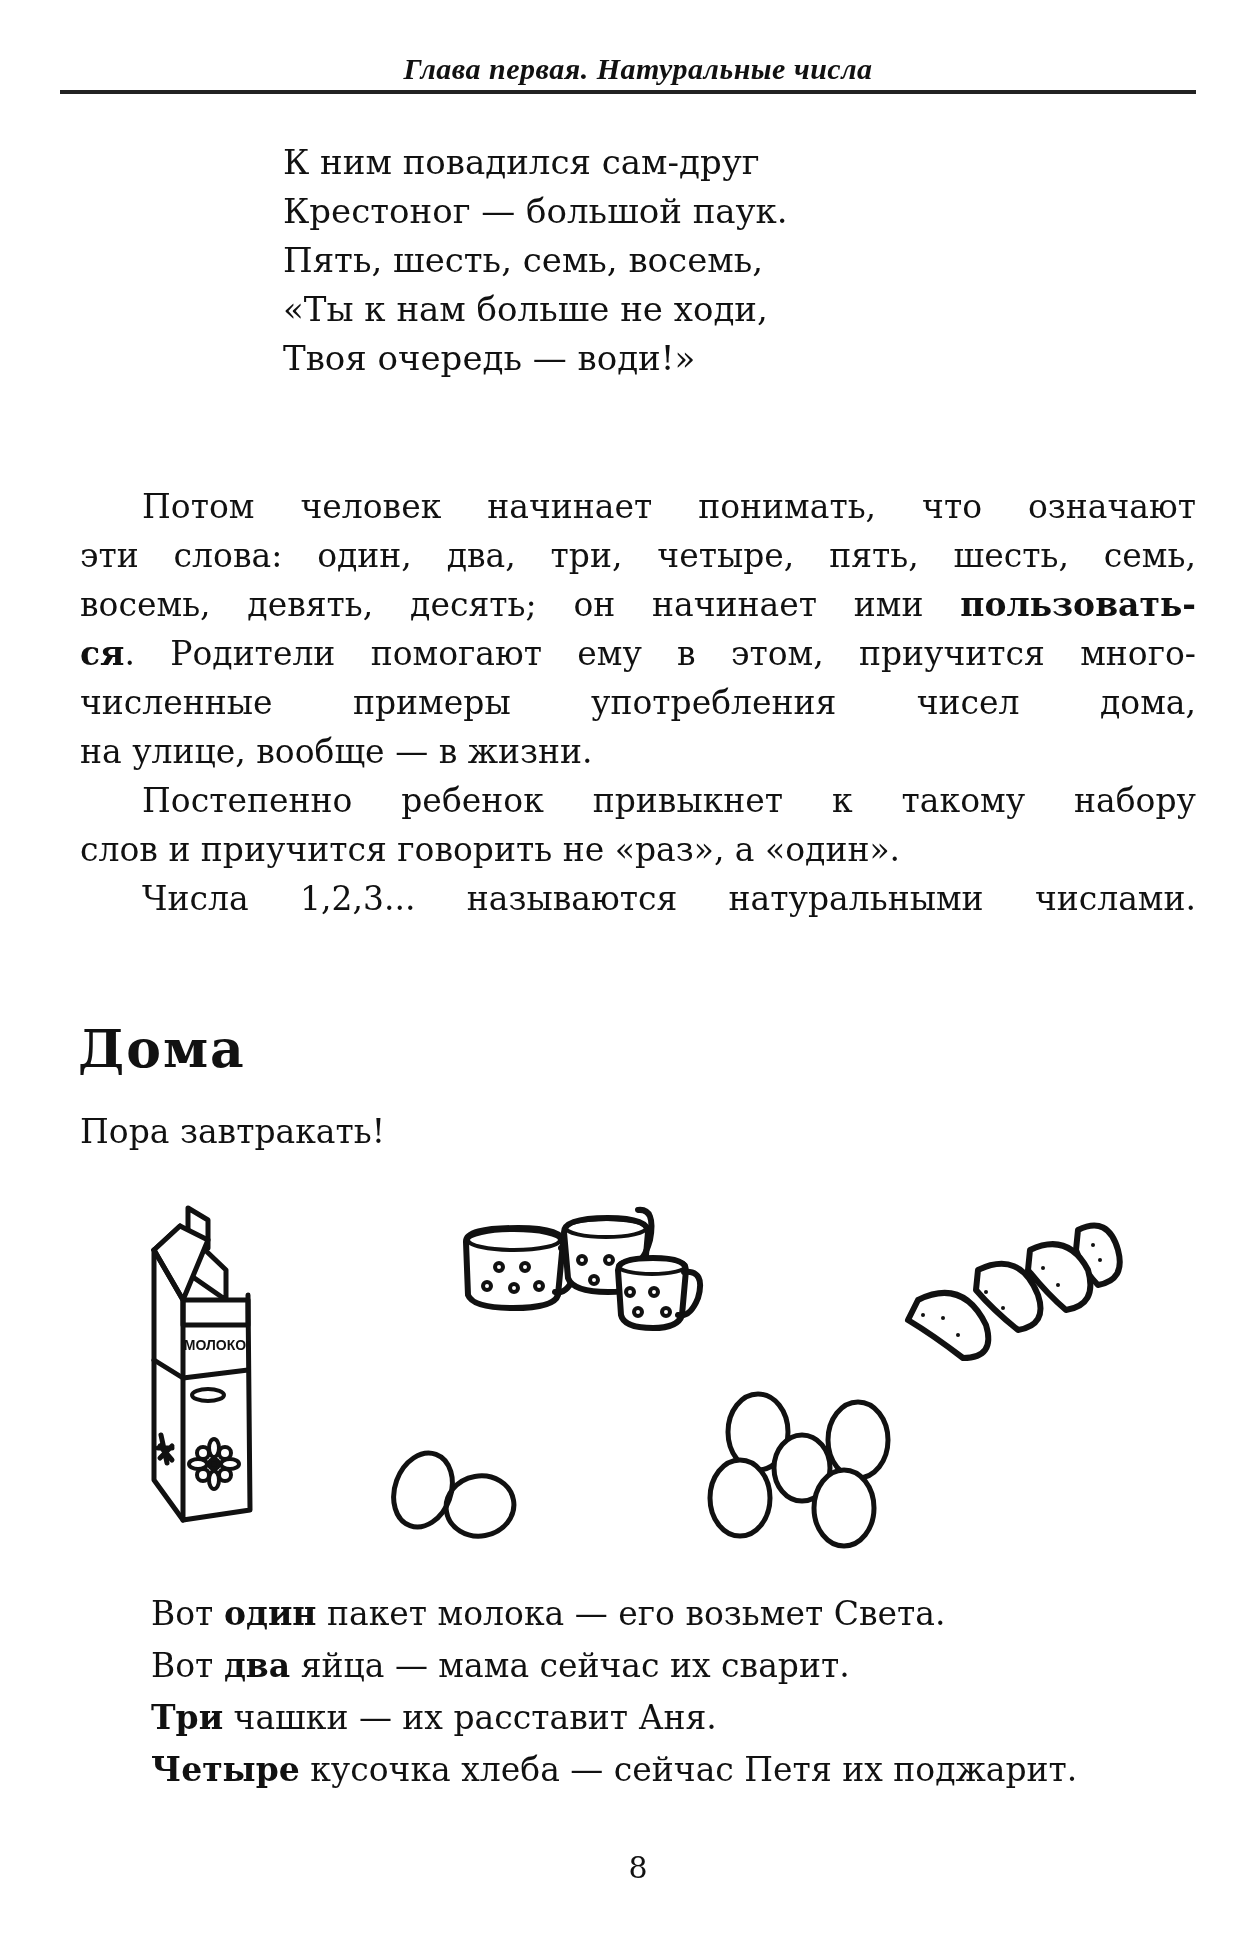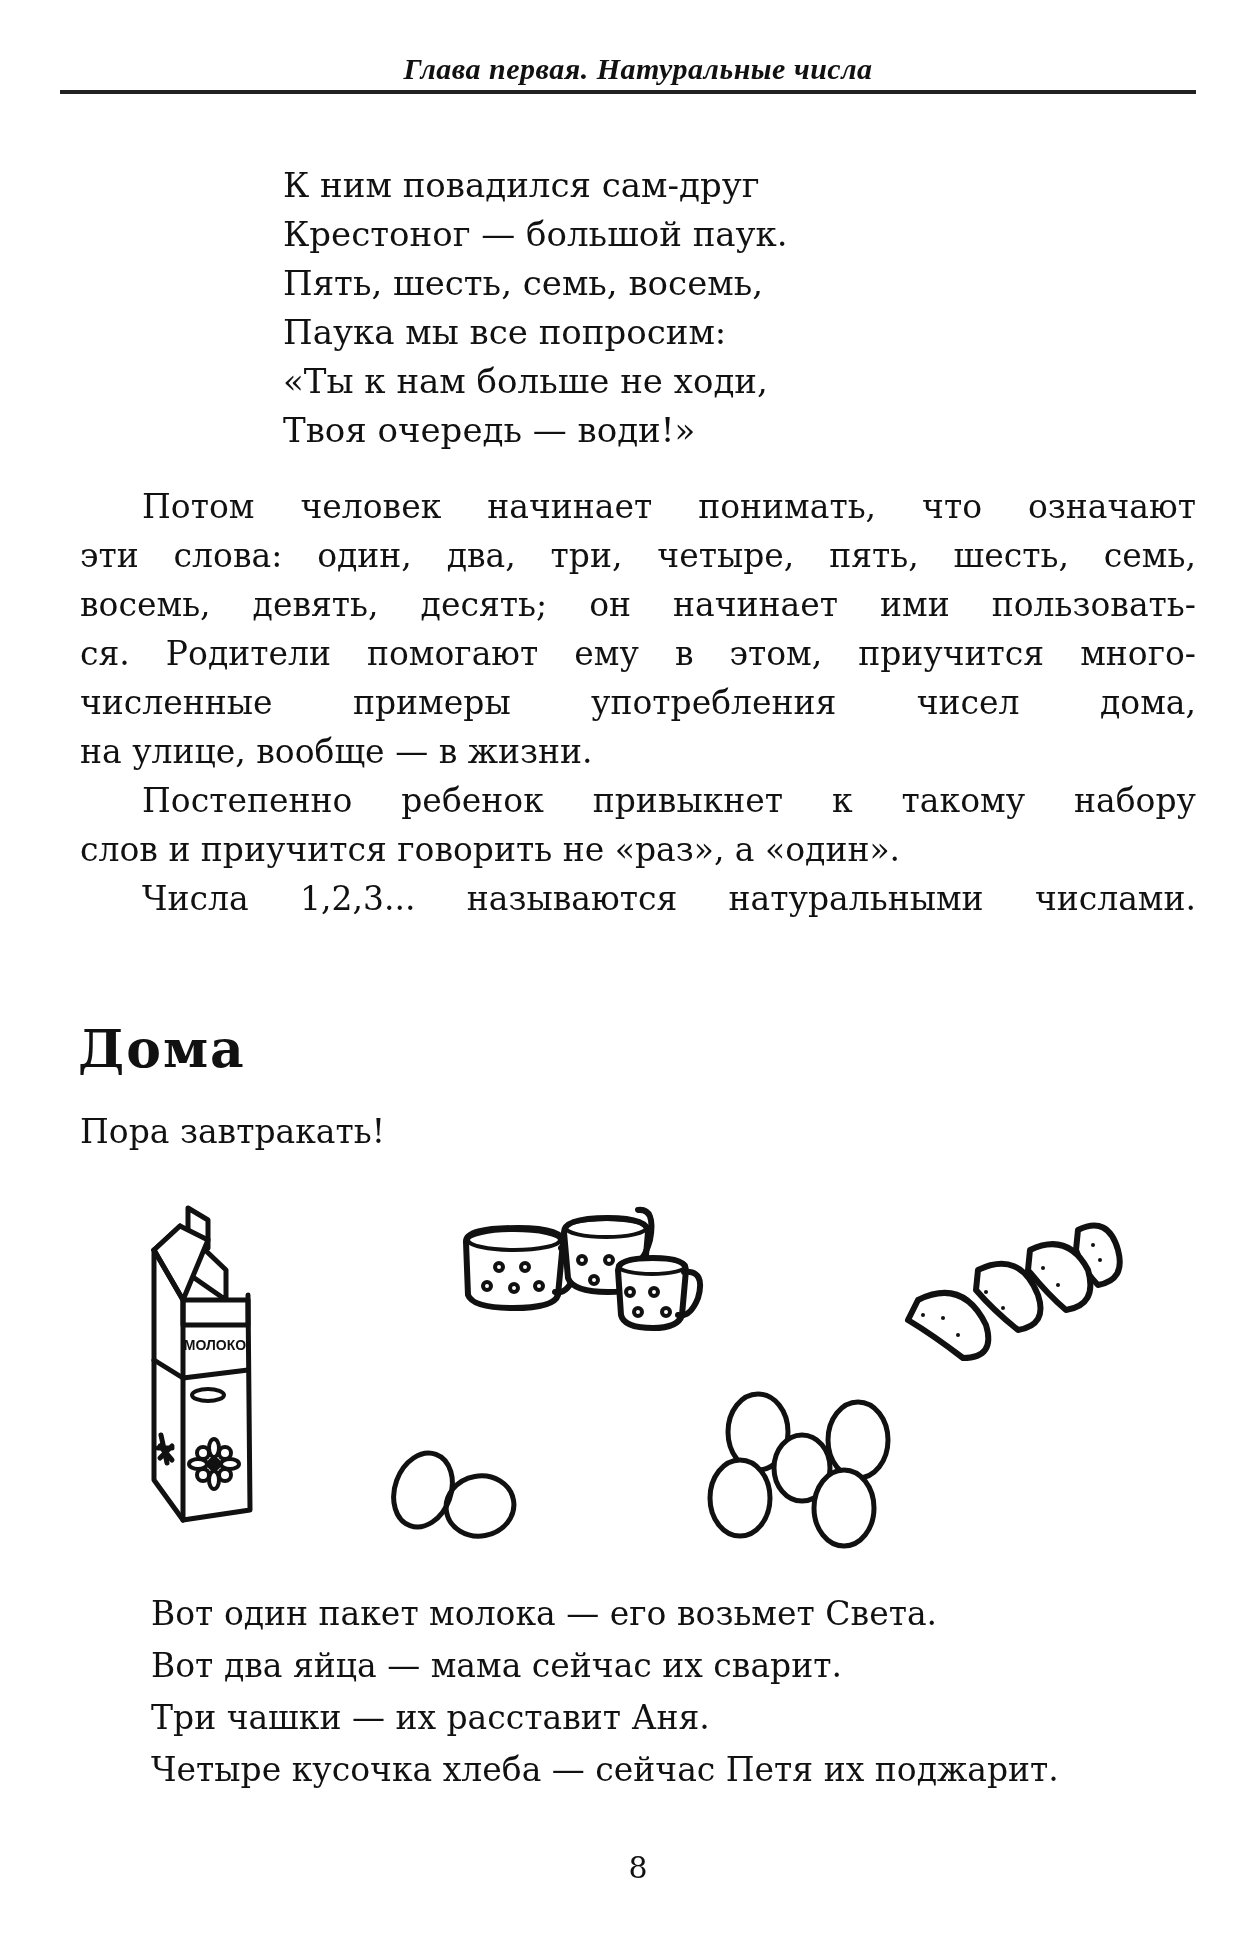--- a/index.html
+++ b/index.html
@@ -3,46 +3,45 @@
 <meta charset="utf-8">
 <style>
   html, body { margin: 0; padding: 0; background: #ffffff; }
   body { width: 1240px; height: 1944px; position: relative; overflow: hidden;
          font-family: "DejaVu Serif", "Liberation Serif", serif; color: #111; }
   .abs { position: absolute; padding-left: 18px; }
   .running-head { left: 0; width: 1240px; top: 52px; text-align: center;
          font-family: "Liberation Serif", serif; font-style: italic; font-weight: bold;
          font-size: 30px; letter-spacing: 0.5px; }
   .rule { left: 60px; width: 1118px; top: 90px; height: 4px; background: #222; }
-  .poem { left: 265px; top: 138px; font-size: 34px; line-height: 49px; margin-top: 23px; }
+  .poem { left: 265px; top: 138px; font-size: 34px; line-height: 49px; }
   .poem div { white-space: nowrap; }
   .body-text { left: 62px; width: 1116px; top: 482px; font-size: 33px; line-height: 49px; }
   .line { white-space: nowrap; text-align: justify; text-align-last: justify; }
   .line.last { text-align-last: left; }
   .indent { padding-left: 62px; }
   .heading { left: 60px; top: 1018px; font-weight: bold;
          font-size: 52px; letter-spacing: 2px; }
   .intro { left: 62px; top: 1112px; font-size: 33px; }
   .illus { left: 0; top: 1200px; width: 1063px; height: 360px; }
   .list { left: 133px; top: 1588px; font-size: 33px; line-height: 52px; }
   .list div { white-space: nowrap; }
-  b { font-weight: normal; }
+  b { font-weight: bold; }
   .page-num { left: 0; width: 1240px; top: 1850px; text-align: center; font-size: 30px; }
 </style>
 </head>
 <body>
 
 <div class="abs running-head">Глава первая. Натуральные числа</div>
 <div class="abs rule"></div>
 
 <div class="abs poem">
   <div>К ним повадился сам-друг</div>
   <div>Крестоног — большой паук.</div>
   <div>Пять, шесть, семь, восемь,</div>
-  <div>Паука мы все попросим:</div>
   <div>«Ты к нам больше не ходи,</div>
   <div>Твоя очередь — води!»</div>
 </div>
 
 <div class="abs body-text">
   <div class="line indent">Потом человек начинает понимать, что означают</div>
   <div class="line">эти слова: один, два, три, четыре, пять, шесть, семь,</div>
   <div class="line"><span>восемь, девять, десять; он начинает ими </span><b>пользовать-</b></div>
   <div class="line"><b>ся</b><span>. Родители помогают ему в этом, приучится много-</span></div>
   <div class="line">численные примеры употребления чисел дома,</div>

